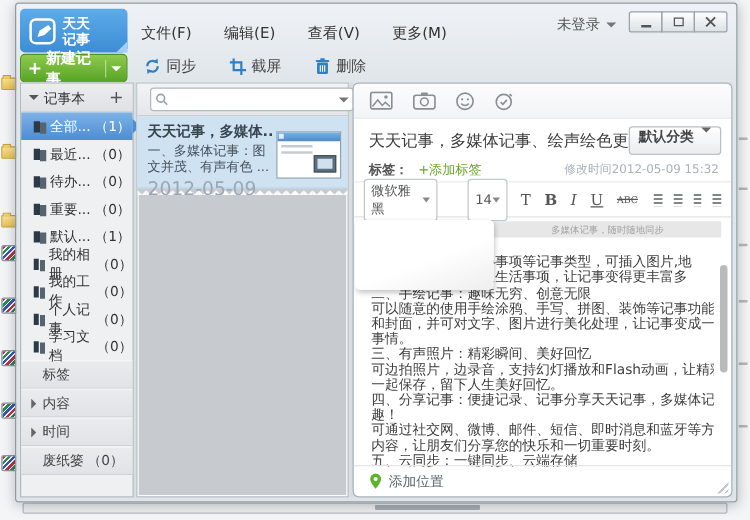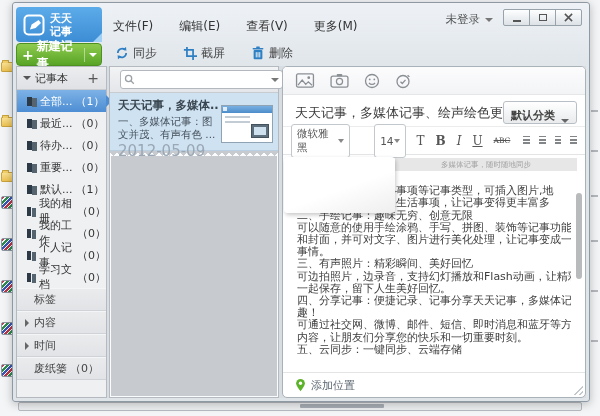--- a/index.html
+++ b/index.html
@@ -76,21 +76,21 @@
   .nc-thumb .mon:before{content:"";position:absolute;inset:2px;background:#cfe0ee;}
   .torn{height:5px;background-color:#c7cbd0;background-image:linear-gradient(-45deg,#fbfcfd 4px,transparent 0),linear-gradient(45deg,#fbfcfd 4px,transparent 0);background-size:7px 7px;background-repeat:repeat-x;}
   .nl-rest{position:absolute;left:1px;right:1px;bottom:1px;top:89px;background:#c7cbd0;}
   
   .editor{position:absolute;left:266px;top:0;right:0;bottom:0;background:#fff;border:1px solid #a9b1b9;border-radius:5px;box-sizing:border-box;overflow:hidden;}
   .ed-insert{height:27px;display:flex;align-items:center;gap:15px;padding-left:12px;border-bottom:1px solid #e4e6e8;background:linear-gradient(#fcfcfd,#f3f4f6);}
   .ins-btn{cursor:pointer;display:flex;align-items:center;}
   .ed-titlerow{display:flex;align-items:center;padding:6px 8px 2px 12px;}
   .ed-title{flex:1;font-size:13px;color:#3c3c3c;white-space:nowrap;overflow:hidden;}
   .cat-btn{height:21px;border:1px solid #b9bfc5;border-radius:3px;background:linear-gradient(#fff,#e9ebed);
-    font-size:11px;font-weight:bold;color:#444;display:flex;align-items:flex-end;gap:6px;padding:0 7px;cursor:pointer;white-space:nowrap;}
+    font-size:11px;font-weight:bold;color:#444;display:flex;align-items:flex-start;gap:6px;padding:0 7px;cursor:pointer;white-space:nowrap;}
   .cat-btn .arrow{border-left:4px solid transparent;border-right:4px solid transparent;border-top:4px solid #666;}
   .ed-tagrow{display:flex;align-items:center;height:19px;padding:0 10px 0 12px;font-size:10.5px;}
   .tag-label{color:#555;font-weight:bold;}
   .add-tag{color:#6aa62a;margin-left:8px;cursor:pointer;}
   .mod-time{flex:1;text-align:right;color:#a9b1b9;font-size:9.5px;}
   .ed-format{height:27px;display:flex;align-items:center;padding:0 8px;border-top:1px solid #ececec;border-bottom:1px solid #e2e4e6;}
   .sel{height:19px;border:1px solid #c3c8cd;border-radius:3px;background:#fff;display:flex;align-items:center;font-size:10.5px;color:#555;padding:16px 5px;cursor:pointer;box-sizing:border-box;}
   .sel .arrow{border-left:3.5px solid transparent;border-right:3.5px solid transparent;border-top:4px solid #888;margin-left:auto;}
   .sel-font{width:104px;}
   .sel-size{width:40px;margin-left:24px;}
@@ -338,20 +338,25 @@
       </div>
 
       <div class="ed-titlerow">
         <div class="ed-title">天天记事，多媒体记事、绘声绘色更有趣！</div>
         <div class="cat-btn">
           <span>默认分类</span>
           <span class="arrow"></span>
         </div>
       </div>
 
+      <div class="ed-tagrow">
+        <span class="tag-label">标签：</span>
+        <span class="add-tag">+添加标签</span>
+        <span class="mod-time">修改时间2012-05-09 15:32</span>
+      </div>
 
       <div class="ed-format">
         <div class="sel sel-font">
           <span>微软雅黑</span>
           <span class="arrow"></span>
         </div>
         <div class="sel sel-size">
           <span>14</span>
           <span class="arrow"></span>
         </div>

